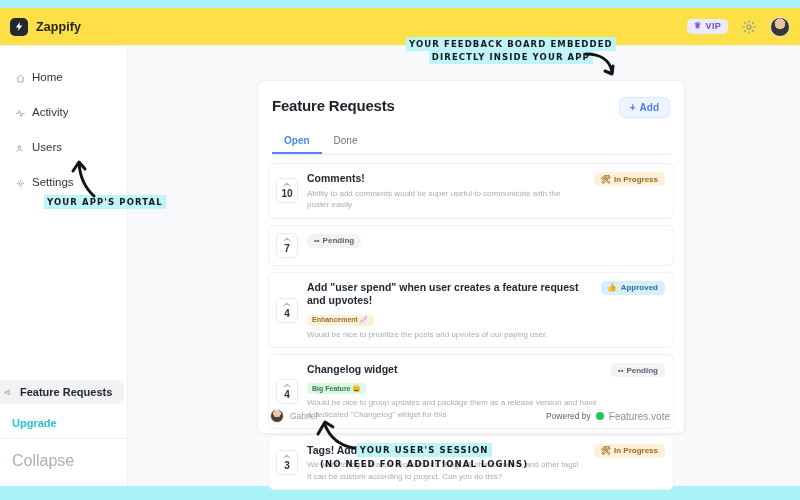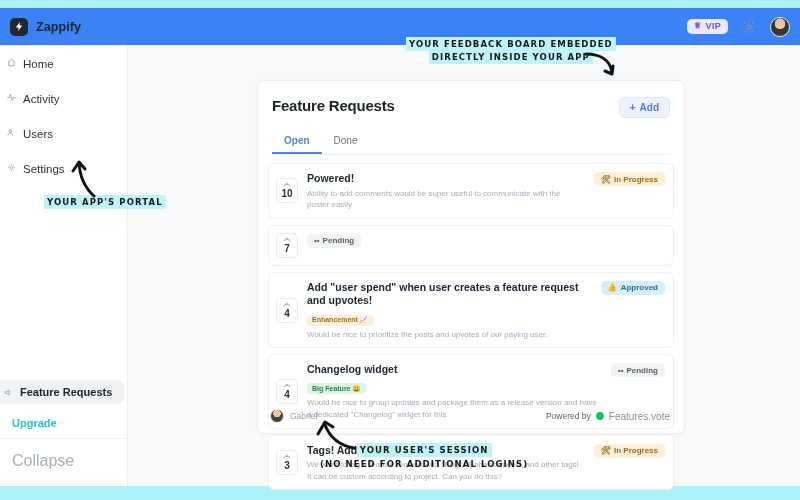--- a/index.html
+++ b/index.html
@@ -14,21 +14,21 @@
   
   .cyan-top    { position:absolute; left:0; top:0;  width:800px; height:8px;  background:#a9f2f7; }
   .cyan-bottom { position:absolute; left:0; bottom:0;width:800px; height:14px; background:#a9f2f7; }
 
   
   .app { position:absolute; left:0; top:8px; width:800px; height:478px; background:#ffffff; }
 
   
   .header {
     position:absolute; left:0; top:0; width:800px; height:38px;
-    background:#3b82f6; border-bottom:1px solid #edeff2;
+    background:#fde047; border-bottom:1px solid #edeff2;
     display:flex; align-items:center;
   }
   .brand { display:flex; align-items:center; gap:8px; padding-left:10px; }
   .logo-sq {
     width:18px; height:18px; border-radius:5px; background:#23272f;
     display:flex; align-items:center; justify-content:center;
     color:#fff; font-size:12px; line-height:1;
   }
   .brand-name { font-size:12.5px; font-weight:bold; color:#22262d; letter-spacing:.1px; }
   .header-right { margin-left:auto; display:flex; align-items:center; gap:14px; padding-right:10px; }
@@ -45,22 +45,22 @@
     border:1px solid #e2e4e8;
   }
 
   
   .sidebar {
     position:absolute; left:0; top:38px; width:128px; height:440px;
     background:#ffffff; border-right:1px solid #edeff2;
   }
   .nav-top { padding-top:12px; }
   .nav-item {
-    display:flex; align-items:flex-start; gap:7px;
-    height:25px; padding-left:7px; font-size:11.5px; color:#2f343c;
+    display:flex; align-items:flex-end; gap:7px;
+    height:25px; padding-left:16px; font-size:11.5px; color:#2f343c;
     margin-bottom:10px;
   }
   .nav-ico { width:9px; height:9px; flex:0 0 9px; color:#9aa0a8; }
   .sb-bottom { position:absolute; left:0; bottom:0; width:128px; }
   .sb-active {
     display:flex; align-items:center; gap:7px;
     margin:0 4px 6px 0; padding:6px 6px 6px 4px;
     background:#f1f2f4; border-radius:0 7px 7px 0;
     font-size:11px; font-weight:bold; color:#22262d;
   }
@@ -259,21 +259,21 @@
         <div class="list">
 
           <div class="row">
             <div class="vote">
               <svg class="vote-arrow" viewBox="0 0 12 7" fill="none" stroke="currentColor" stroke-width="1.6" stroke-linecap="round">
                   <path d="M1.5 5.5L6 1.6l4.5 3.9"></path>
                 </svg>
               <span class="vote-count">10</span>
             </div>
             <div class="row-body">
-              <div class="row-title">Powered!</div>
+              <div class="row-title">Comments!</div>
               <div class="row-desc">Ability to add comments would be super useful to communicate with the poster easily</div>
             </div>
             <span class="status st-progress">
               <span>🛠</span>
               <span>In Progress</span>
             </span>
           </div>
 
           <div class="row">
             <div class="vote">

